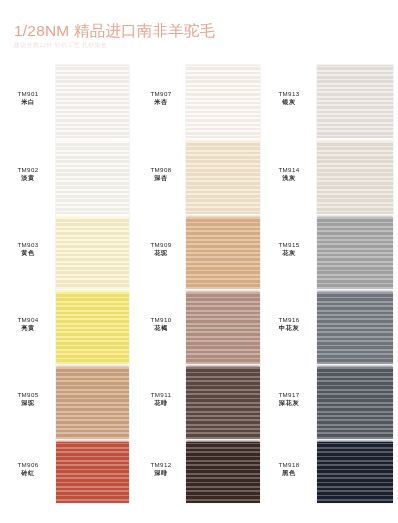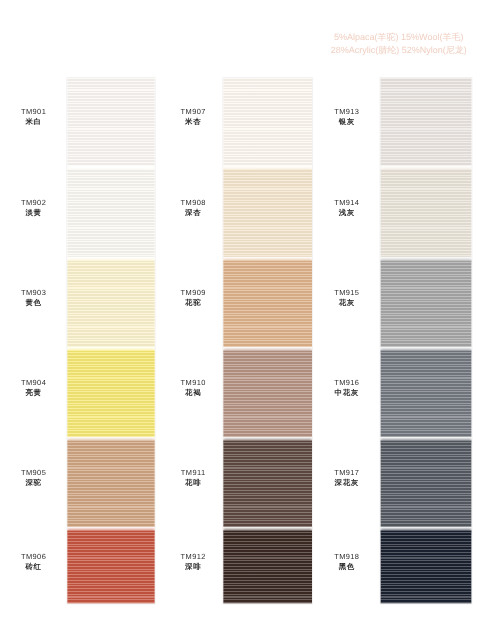--- a/index.html
+++ b/index.html
@@ -142,23 +142,23 @@
     background: inherit;
     filter: blur(1.2px);
     opacity: 0.75;
     pointer-events: none;
   }
 </style>
 </head>
 <body>
 
 <div class="header">
-  <div class="composition">
-    <div>5%Alpaca(羊驼) 15%Wool(羊毛)</div>
-    <div>28%Acrylic(腈纶) 52%Nylon(尼龙)</div>
+  <div class="title-block">
+    <div class="title">1/28NM 精品进口南非羊驼毛</div>
+    <div class="subtitle">建议分数12针 针织工艺 扎纱染色</div>
   </div>
 </div>
 
 <div class="board">
 
   <div class="column col-1">
     <div class="labels">
         <div class="label" style="top: 27.5px;">
           <span class="code">TM901</span>
           <span class="name">米白</span>

